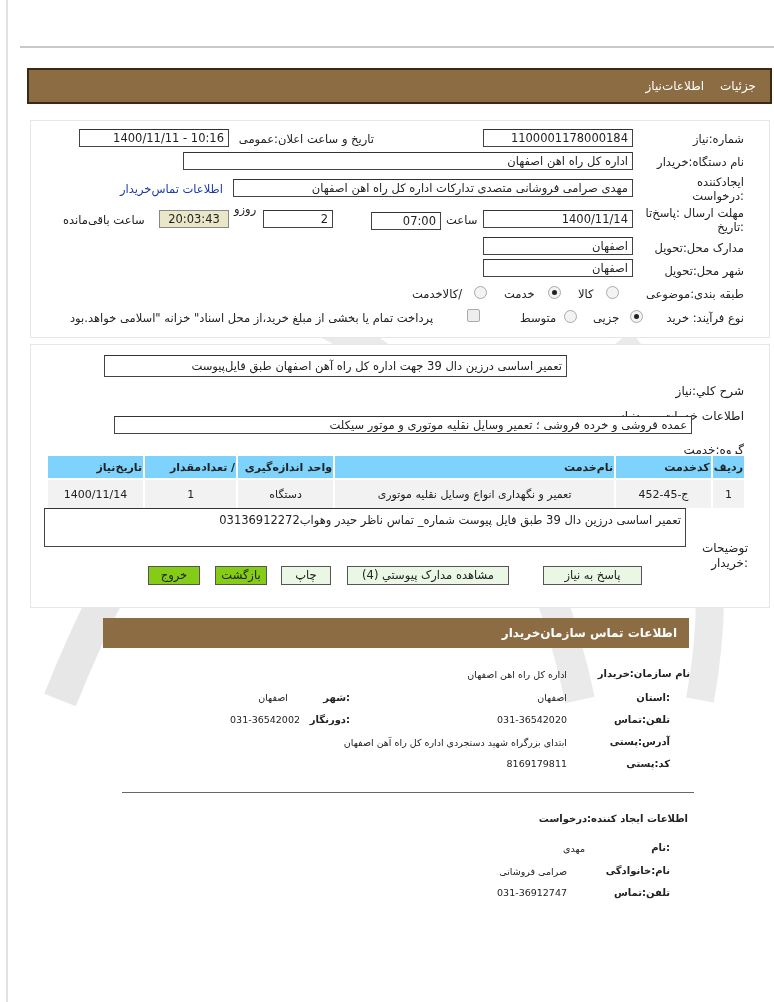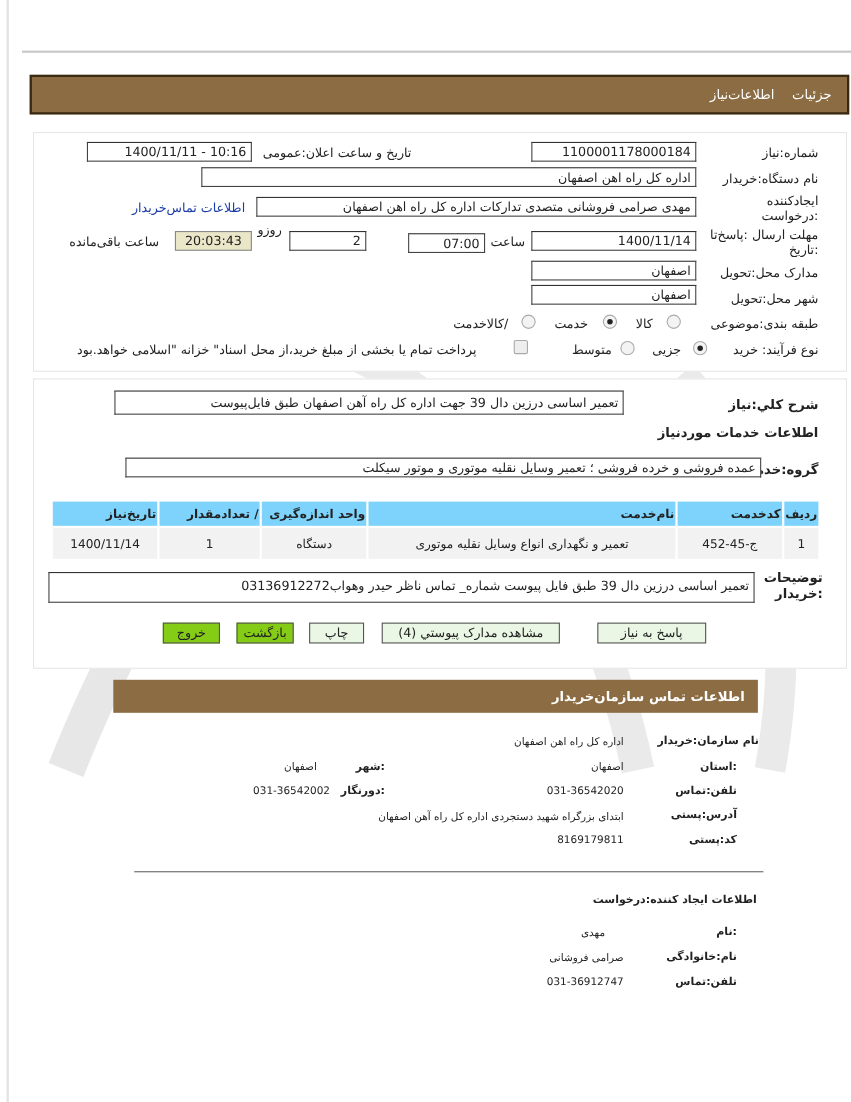--- a/index.html
+++ b/index.html
@@ -30,21 +30,21 @@
     direction: rtl; padding: 0 4px; line-height: 16px; font-size: 11.5px; white-space: nowrap; overflow: hidden;
   }
   .field.ltr { direction: ltr; text-align: right; }
   .timer { background: #eae6c8; border-color: #888; text-align: center; direction: ltr; }
   .link { color: #1a3aa8; }
 
   .radio { position: absolute; width: 13px; height: 13px; border-radius: 50%; border: 1px solid #aaa; background: #f3f3f3; }
   .radio.on::after { content: ""; position: absolute; left: 3px; top: 3px; width: 5px; height: 5px; border-radius: 50%; background: #222; }
   .check { position: absolute; width: 13px; height: 13px; border: 1px solid #aaa; background: #eee; border-radius: 2px; }
 
-  .bold { font-weight: bold; }
+  .bold { font-weight: normal; margin-top: 23px; }
 
   table.grid { position: absolute; left: 46px; top: 454px; width: 700px; border-collapse: separate; border-spacing: 2px; direction: rtl; font-size: 11px; background: #fff; }
   table.grid th { background: #7dd3fc; color: #222; height: 22px; font-weight: bold; font-size: 11px; text-align: right; }
   table.grid td { background: #f2f2f2; height: 28px; text-align: center; font-size: 11px; }
 
   .btn { position: absolute; height: 19px; border: 1px solid #555; font-size: 11.5px; text-align: center; line-height: 17px; direction: rtl; }
   .btn.green { background: #e9f7e4; }
   .btn.pink { background: #84cc16; }
 
   .section-bar {
@@ -148,21 +148,21 @@
       <td style="padding:0 40px;white-space:normal;line-height:13px;">تعمیر و نگهداری انواع وسایل نقلیه موتوری</td>
       <td>دستگاه</td>
       <td>1</td>
       <td>1400/11/14</td>
     </tr>
   </tbody>
 </table>
 
 <span class="abs bold" style="right:26px;top:518px;font-size:12px;">توضیحات</span>
 <span class="abs bold" style="right:26px;top:533px;font-size:12px;">:خریدار</span>
-<div class="field" style="left:44px;top:520px;width:642px;height:28px;line-height:22px;">تعمیر اساسی درزین دال 39 طبق فایل پیوست شماره_ تماس ناظر حیدر وهواب03136912272</div>
+<div class="field" style="left:44px;top:508px;width:642px;height:39px;line-height:22px;">تعمیر اساسی درزین دال 39 طبق فایل پیوست شماره_ تماس ناظر حیدر وهواب03136912272</div>
 
 <div class="btn green" style="left:543px;top:566px;width:99px;">پاسخ به نیاز</div>
 <div class="btn green" style="left:347px;top:566px;width:162px;">مشاهده مدارک پیوستي (4)</div>
 <div class="btn green" style="left:281px;top:566px;width:50px;">چاپ</div>
 <div class="btn pink" style="left:215px;top:566px;width:52px;">بازگشت</div>
 <div class="btn pink" style="left:148px;top:566px;width:52px;">خروج</div>
 
 <div class="section-bar">اطلاعات  تماس سازمان‌خریدار</div>
 
 <span class="abs sm-bold" style="right:84px;top:668px;">نام سازمان:خریدار</span>
@@ -181,17 +181,17 @@
 <span class="abs sm-bold" style="right:104px;top:736px;">آدرس:پستی</span>
 <span class="abs small" style="right:207px;top:737px;">ابتدای بزرگراه شهید دستجردی اداره کل راه آهن اصفهان</span>
 
 <span class="abs sm-bold" style="right:104px;top:758px;">کد:پستی</span>
 <span class="abs small" style="right:207px;top:758px;">8169179811</span>
 
 <div class="sep"></div>
 
 <span class="abs sm-bold" style="right:86px;top:813px;">اطلاعات ایجاد کننده:درخواست</span>
 <span class="abs sm-bold" style="right:104px;top:842px;">:نام</span>
-<span class="abs small" style="right:224px;top:843px;">مهدی</span>
+<span class="abs small" style="right:189px;top:843px;">مهدی</span>
 <span class="abs sm-bold" style="right:104px;top:865px;">نام:خانوادگی</span>
 <span class="abs small" style="right:207px;top:866px;">صرامی فروشانی</span>
 <span class="abs sm-bold" style="right:104px;top:887px;">تلفن:تماس</span>
 <span class="abs small" style="right:207px;top:887px;">031-36912747</span>
 
 </body></html>

